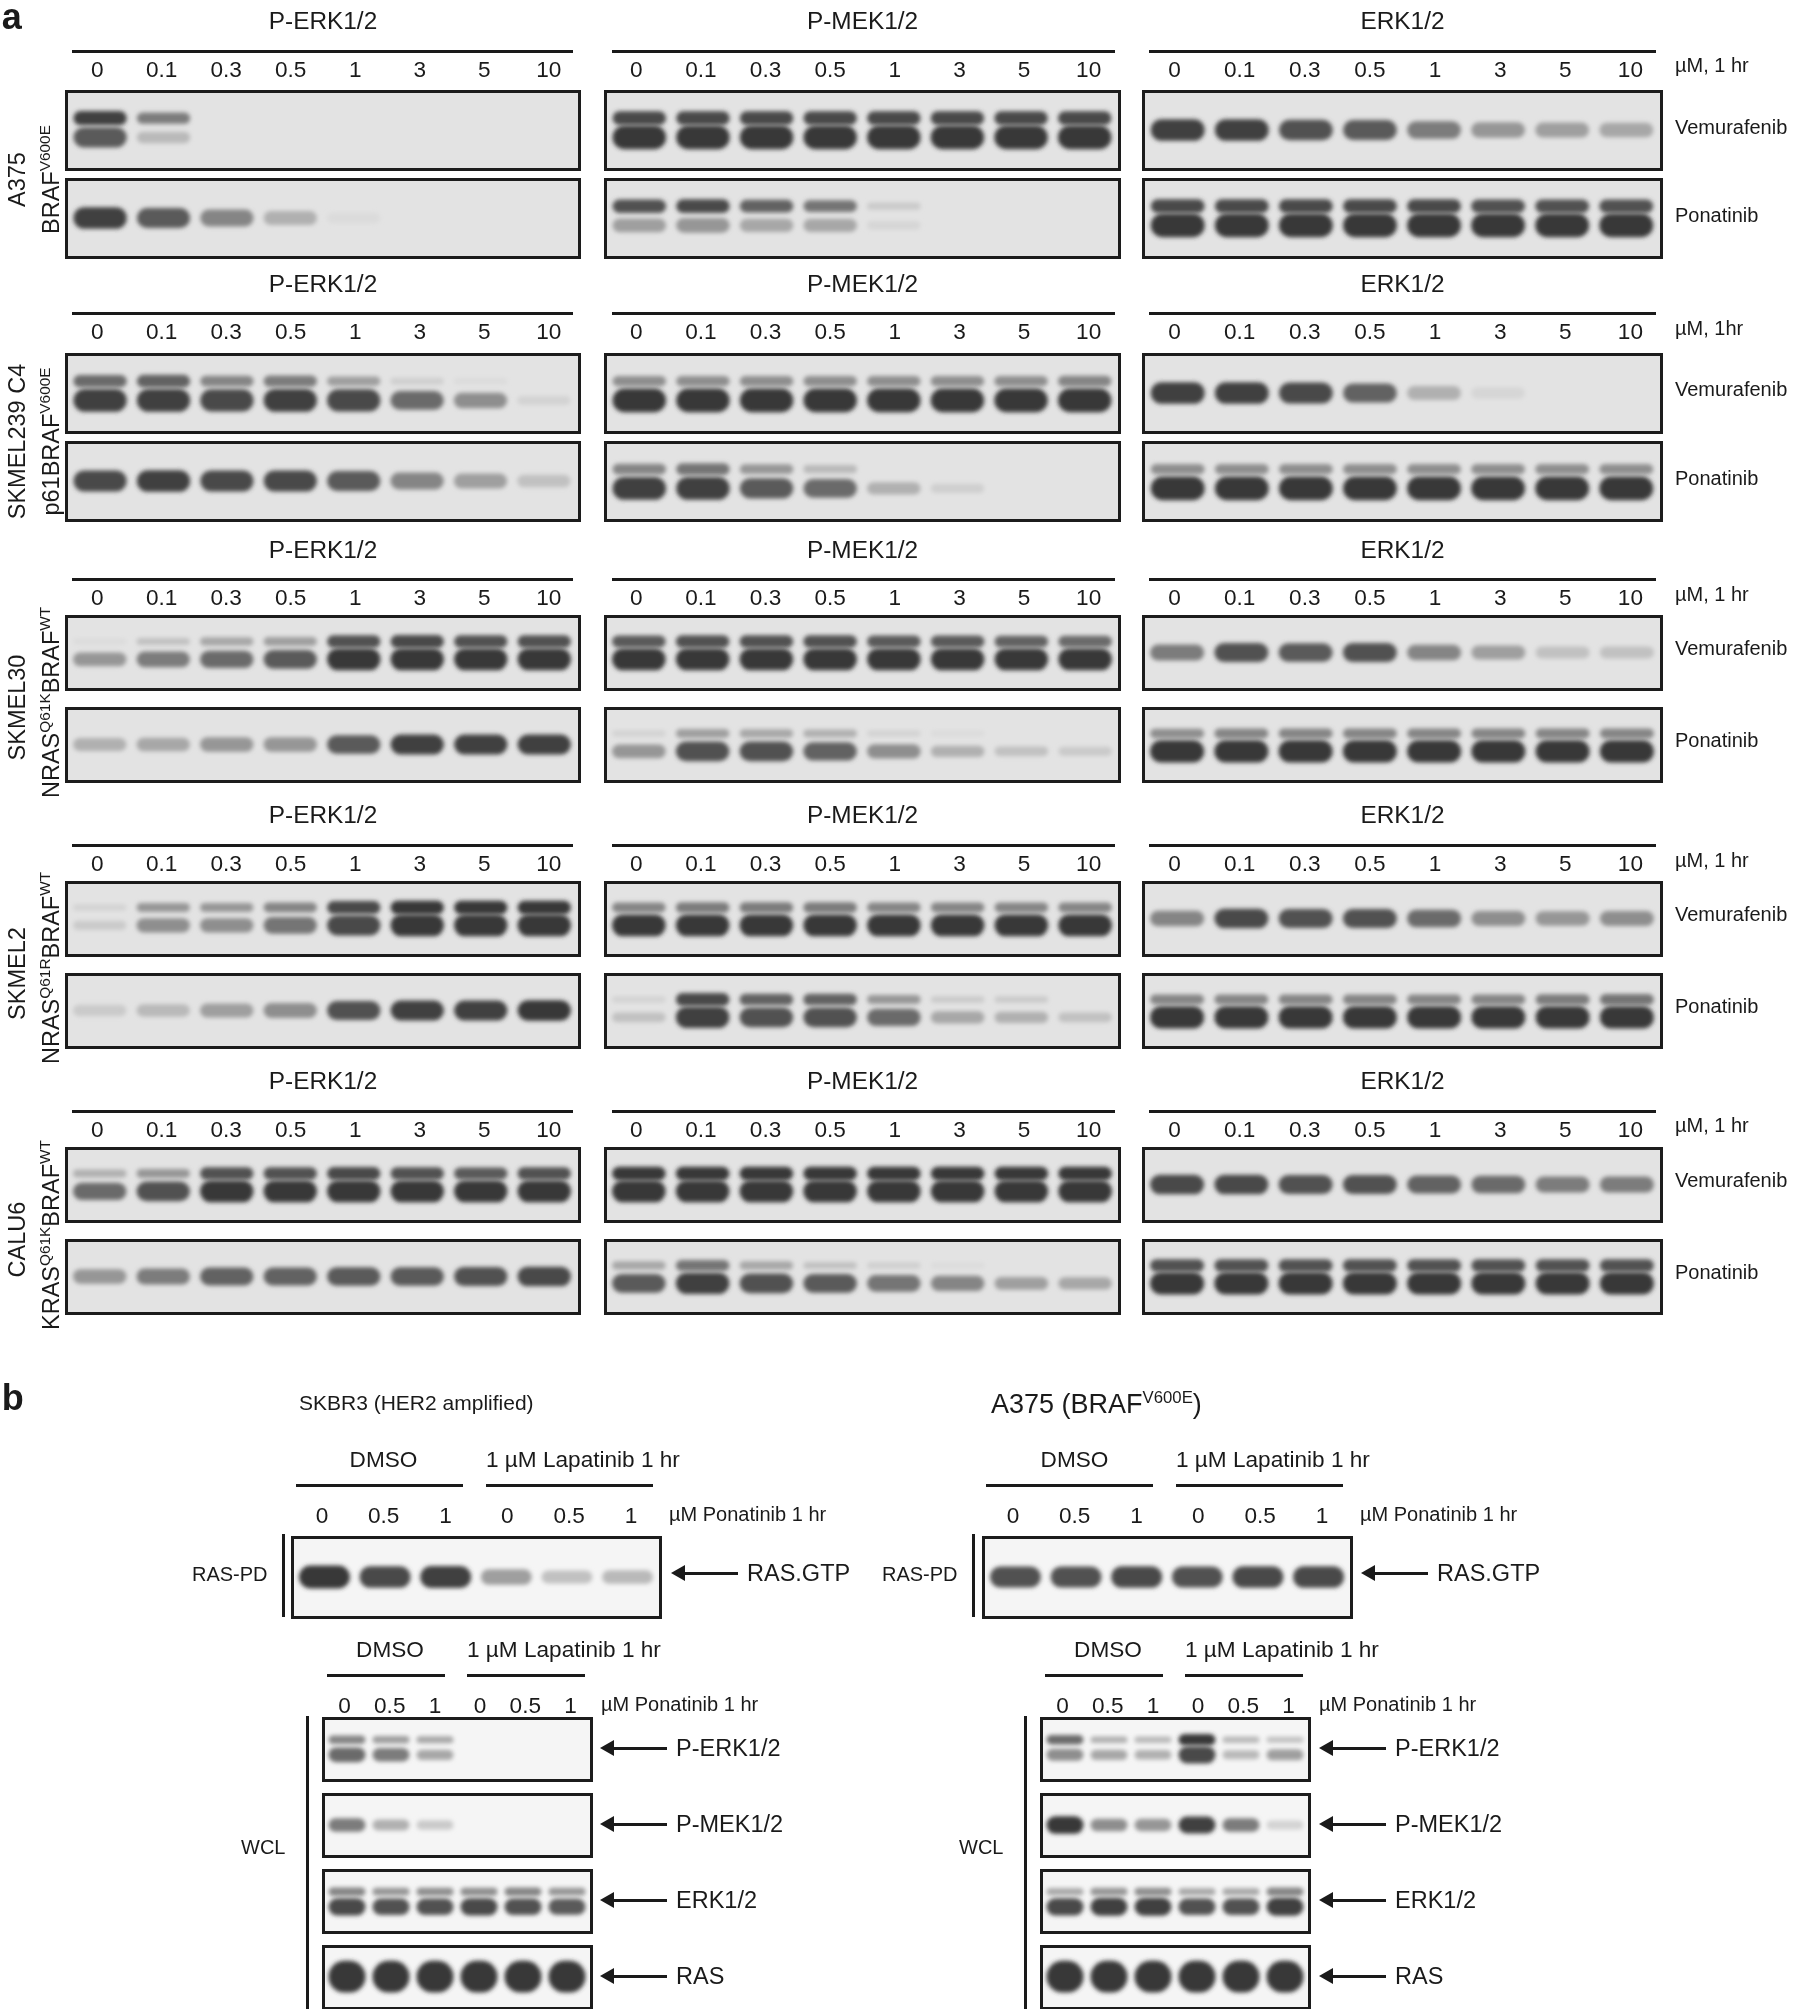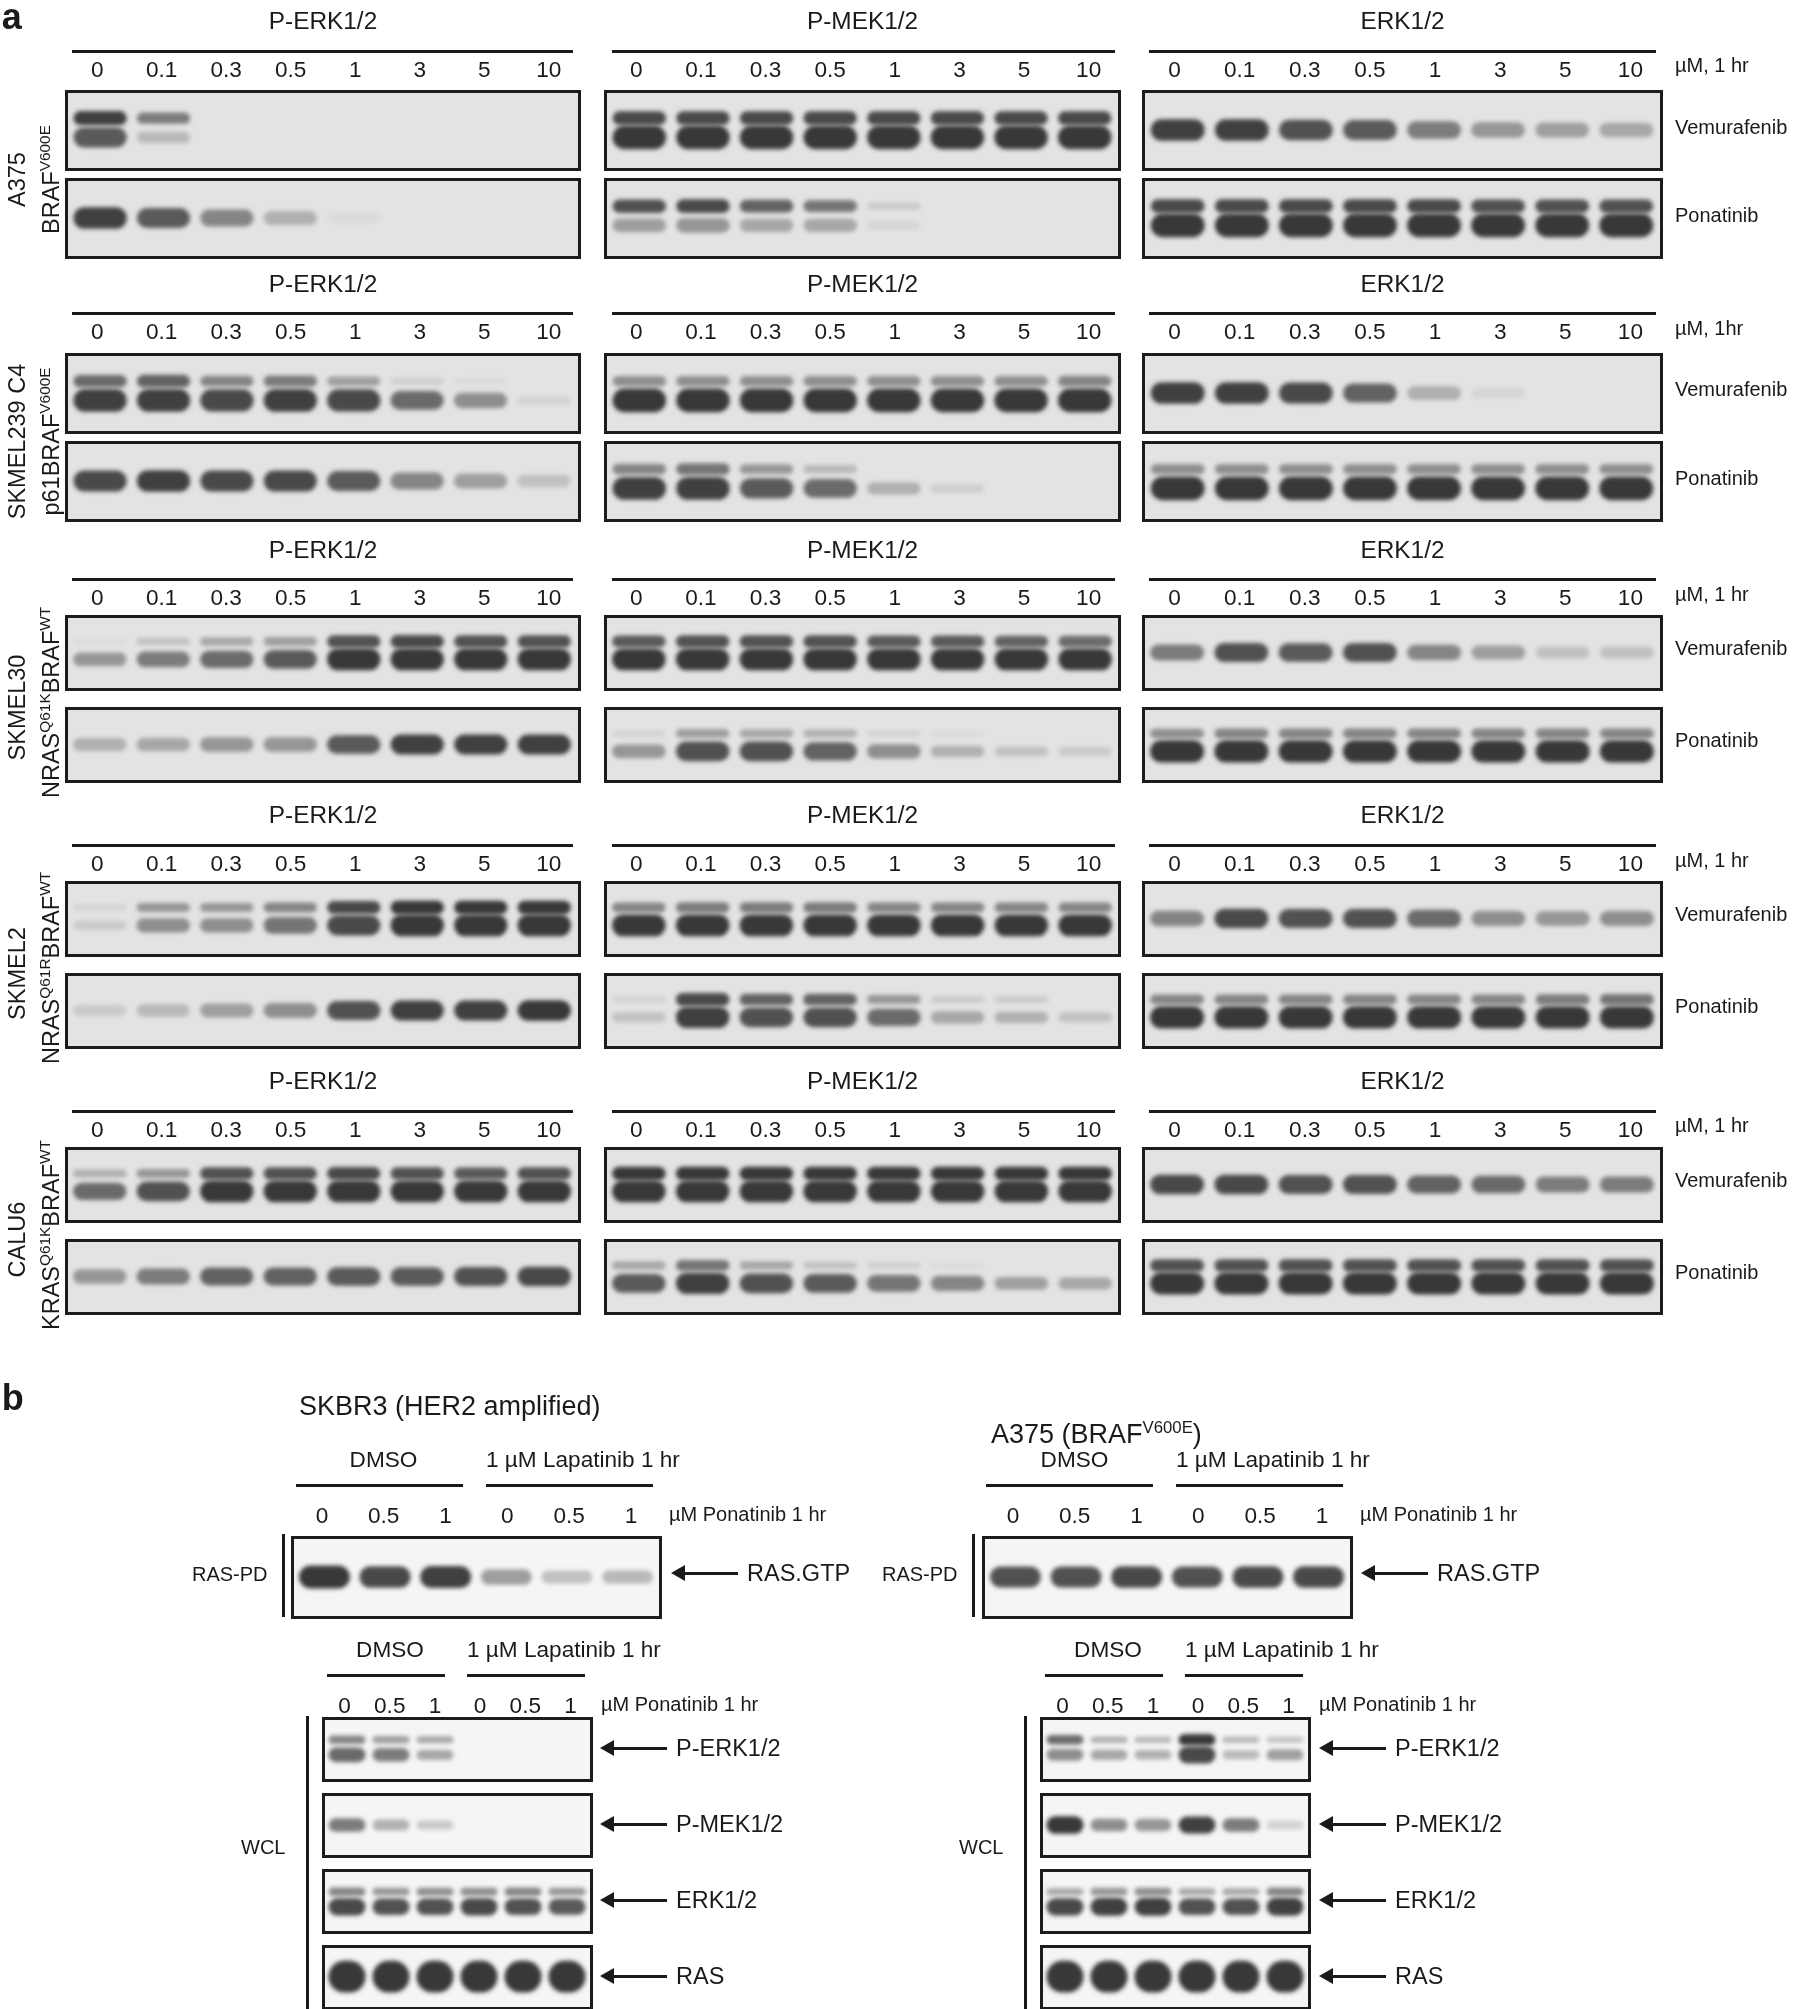--- a/index.html
+++ b/index.html
@@ -810,21 +810,21 @@
         <rect x="502.68" y="33.44" width="59.64" height="24.32" rx="12.16" fill="rgb(55,55,55)" filter="url(#bl)"></rect>
       </svg></div>
     <div class="abs side" style="left: 1675px; top: 1114px;">µM, 1 hr</div>
     <div class="abs side" style="left: 1675px; top: 1169px;">Vemurafenib</div>
     <div class="abs side" style="left: 1675px; top: 1261px;">Ponatinib</div>
     <div class="abs cell-label" style="left: 3.6px; top: 1330px; width: 181px;">
       <div>CALU6</div>
       <div>KRAS<sup>Q61K</sup>BRAF<sup>WT</sup></div>
     </div>
     <div class="abs panel-letter" style="left: 1.8px; top: 1377px;">b</div>
-    <div class="abs hdr" style="left: 299px; top: 1391px; font-size: 27px;">SKBR3 (HER2 amplified)</div>
+    <div class="abs hdr" style="left: 299px; top: 1391px; font-size: 21px;">SKBR3 (HER2 amplified)</div>
     <div class="abs hdr" style="left: 291px; top: 1447px; width: 185px; font-size: 22.6px;">DMSO</div>
     <div class="abs hdr" style="left: 486px; top: 1447px; font-size: 22.6px; text-align: left;">1 µM Lapatinib 1 hr</div>
     <div class="abs rule" style="left: 296px; top: 1484px; width: 167px;"></div>
     <div class="abs rule" style="left: 486px; top: 1484px; width: 167px;"></div>
     <div class="abs lanes" style="left: 291px; top: 1503px; width: 371px; font-size: 22.6px;">
       <span>0</span>
       <span>0.5</span>
       <span>1</span>
       <span>0</span>
       <span>0.5</span>
@@ -929,21 +929,21 @@
         <rect x="52.559999999999995" y="14.08" width="40.879999999999995" height="35.2" rx="17.6" fill="rgb(55,55,55)" filter="url(#bl)"></rect>
         <rect x="101.22666666666666" y="14.08" width="40.879999999999995" height="35.2" rx="17.6" fill="rgb(55,55,55)" filter="url(#bl)"></rect>
         <rect x="149.89333333333335" y="14.08" width="40.879999999999995" height="35.2" rx="17.6" fill="rgb(55,55,55)" filter="url(#bl)"></rect>
         <rect x="198.56" y="14.08" width="40.879999999999995" height="35.2" rx="17.6" fill="rgb(55,55,55)" filter="url(#bl)"></rect>
         <rect x="247.22666666666666" y="14.08" width="40.879999999999995" height="35.2" rx="17.6" fill="rgb(55,55,55)" filter="url(#bl)"></rect>
       </svg></div>
     <div class="abs arrow" style="left: 604px; top: 1963px;">
       <span class="shaft"></span>
       <span>RAS</span>
     </div>
-    <div class="abs hdr" style="left: 991px; top: 1418px; font-size: 27px;">A375 (BRAF<sup>V600E</sup>)</div>
+    <div class="abs hdr" style="left: 991px; top: 1388px; font-size: 27px;">A375 (BRAF<sup>V600E</sup>)</div>
     <div class="abs hdr" style="left: 982px; top: 1447px; width: 185px; font-size: 22.6px;">DMSO</div>
     <div class="abs hdr" style="left: 1176px; top: 1447px; font-size: 22.6px; text-align: left;">1 µM Lapatinib 1 hr</div>
     <div class="abs rule" style="left: 986px; top: 1484px; width: 167px;"></div>
     <div class="abs rule" style="left: 1176px; top: 1484px; width: 167px;"></div>
     <div class="abs lanes" style="left: 982px; top: 1503px; width: 371px; font-size: 22.6px;">
       <span>0</span>
       <span>0.5</span>
       <span>1</span>
       <span>0</span>
       <span>0.5</span>

